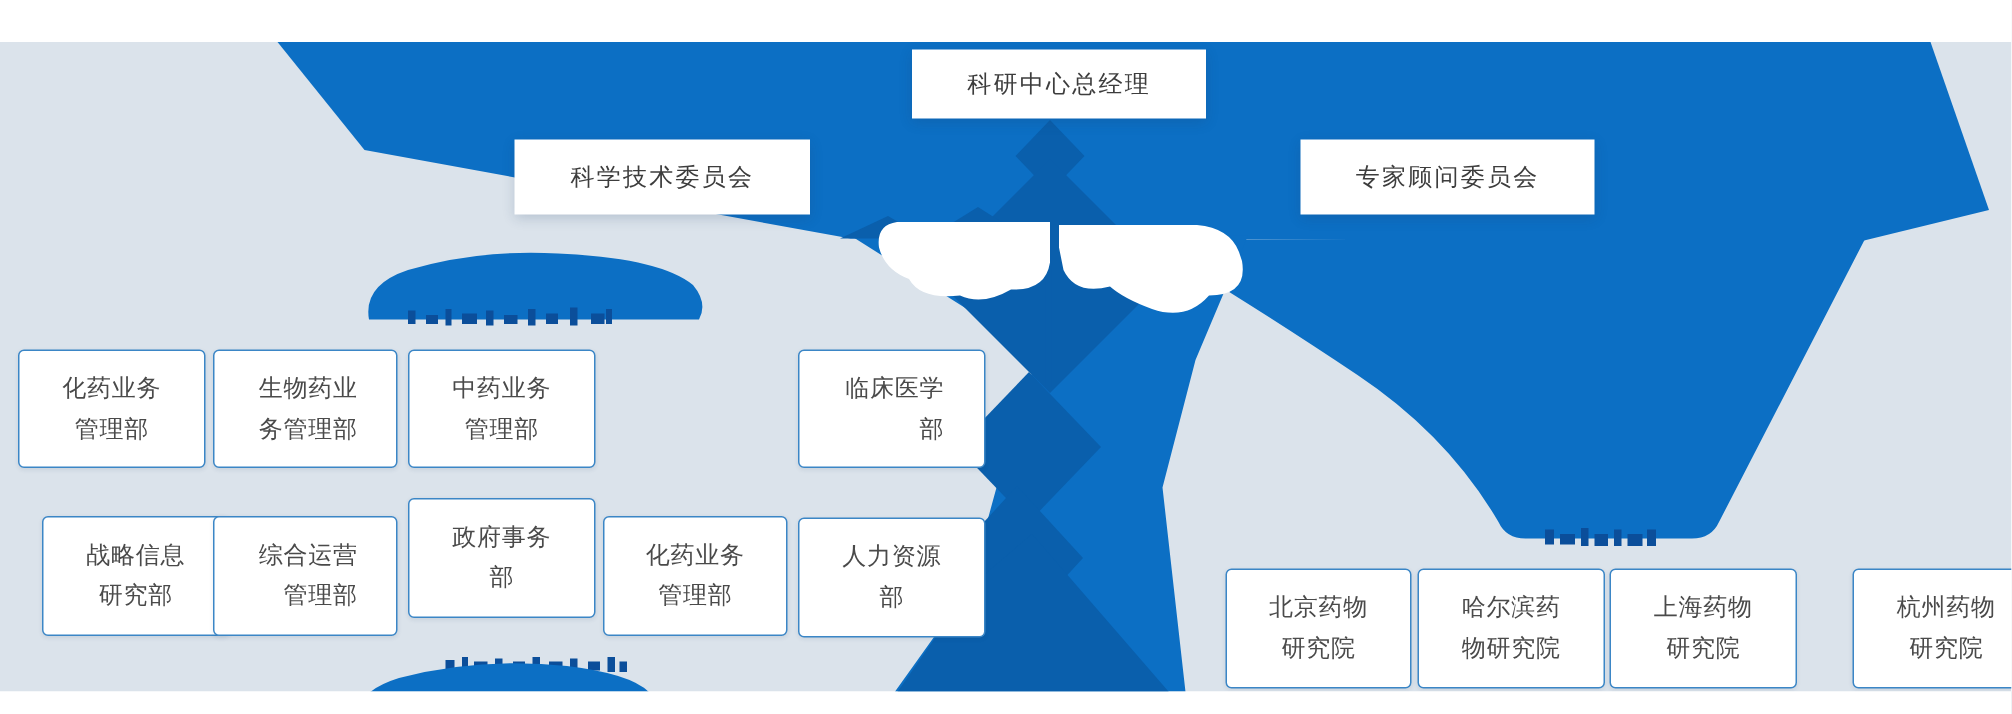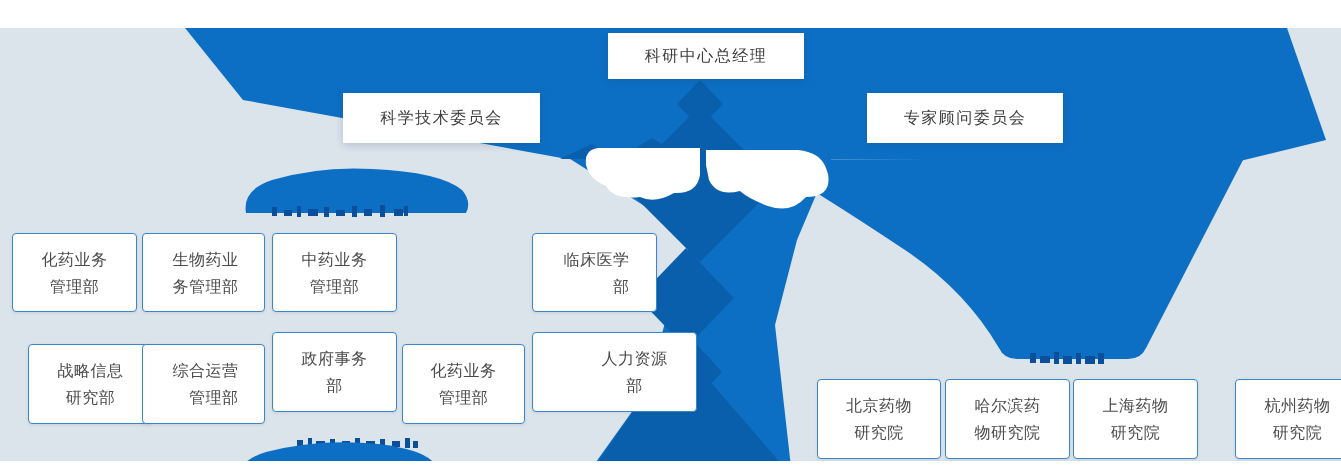--- a/index.html
+++ b/index.html
@@ -136,21 +136,21 @@
   </div>
   <div class="node node-sm" style="left:142px;top:344px;width:121px;height:78px;text-align:right;">
     <span class="txt">综合运营管理部</span>
   </div>
   <div class="node node-sm" style="left:272px;top:332px;width:123px;height:78px;">
     <span class="txt">政府事务部</span>
   </div>
   <div class="node node-sm" style="left:402px;top:344px;width:121px;height:78px;">
     <span class="txt">化药业务管理部</span>
   </div>
-  <div class="node node-sm" style="left:532px;top:332px;width:123px;height:78px;padding-left:40px;">
+  <div class="node node-sm" style="left:532px;top:345px;width:123px;height:78px;">
     <span class="txt">人力资源部</span>
   </div>
 
   <div class="node node-sm" style="left:817px;top:379px;width:122px;height:78px;">
     <span class="txt">北京药物研究院</span>
   </div>
   <div class="node node-sm" style="left:1073px;top:379px;width:123px;height:78px;">
     <span class="txt">上海药物研究院</span>
   </div>
   <div class="node node-sm" style="left:945px;top:379px;width:123px;height:78px;">

